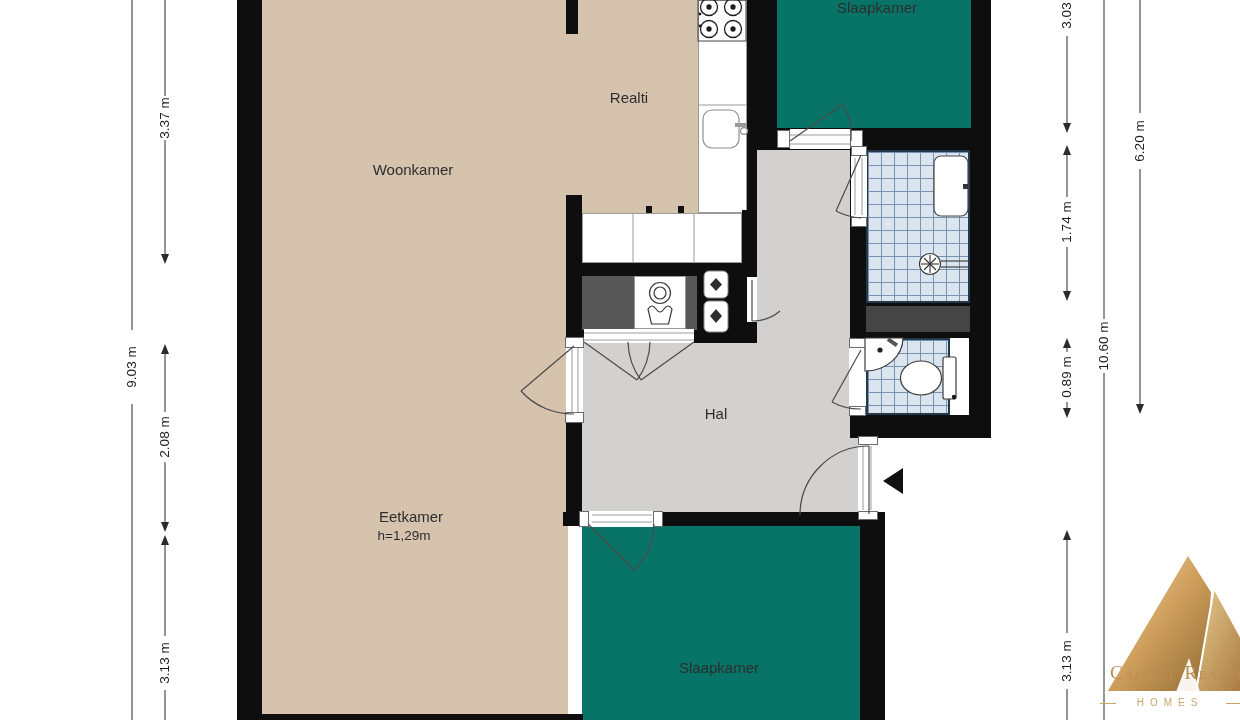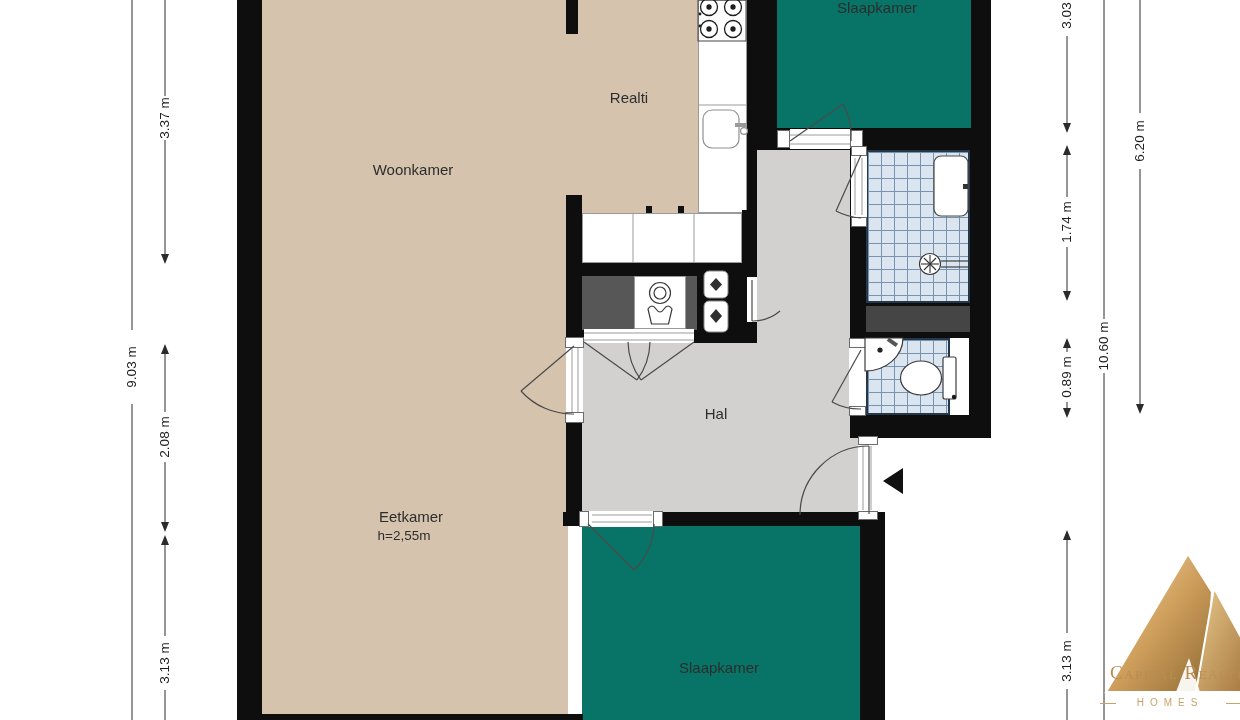--- a/index.html
+++ b/index.html
@@ -262,21 +262,21 @@
     <g>
       <path d="M1106,692 L1188,554 L1212,592 L1205,692 Z" fill="url(#gold1)" stroke="#ffffff" stroke-width="2"></path>
       <path d="M1196,692 L1214,588 L1248,650 L1248,692 Z" fill="url(#gold2)" stroke="#ffffff" stroke-width="2"></path>
       <path d="M1176,692 L1189,658 L1200,692 Z" fill="#ffffff" opacity="0.92"></path>
     </g>
   </svg>
 
   <span class="rlabel" style="left:413px;top:170px;">Woonkamer</span>
   <span class="rlabel" style="left:629px;top:98px;">Realti</span>
   <span class="rlabel" style="left:411px;top:517px;">Eetkamer</span>
-  <span class="rlabel small" style="left:404px;top:537px;">h=2,55m</span>
+  <span class="rlabel small" style="left:404px;top:537px;">h=1,29m</span>
   <span class="rlabel" style="left:716px;top:414px;">Hal</span>
   <span class="rlabel" style="left:877px;top:8px;">Slaapkamer</span>
   <span class="rlabel" style="left:719px;top:668px;">Slaapkamer</span>
 
   <span class="vdim" style="left:165px;top:118px;">3.37 m</span>
   <span class="vdim" style="left:132px;top:367px;">9.03 m</span>
   <span class="vdim" style="left:165px;top:437px;">2.08 m</span>
   <span class="vdim" style="left:165px;top:663px;">3.13 m</span>
   <span class="vdim" style="left:1067px;top:8px;">3.03 m</span>
   <span class="vdim" style="left:1067px;top:222px;">1.74 m</span>

